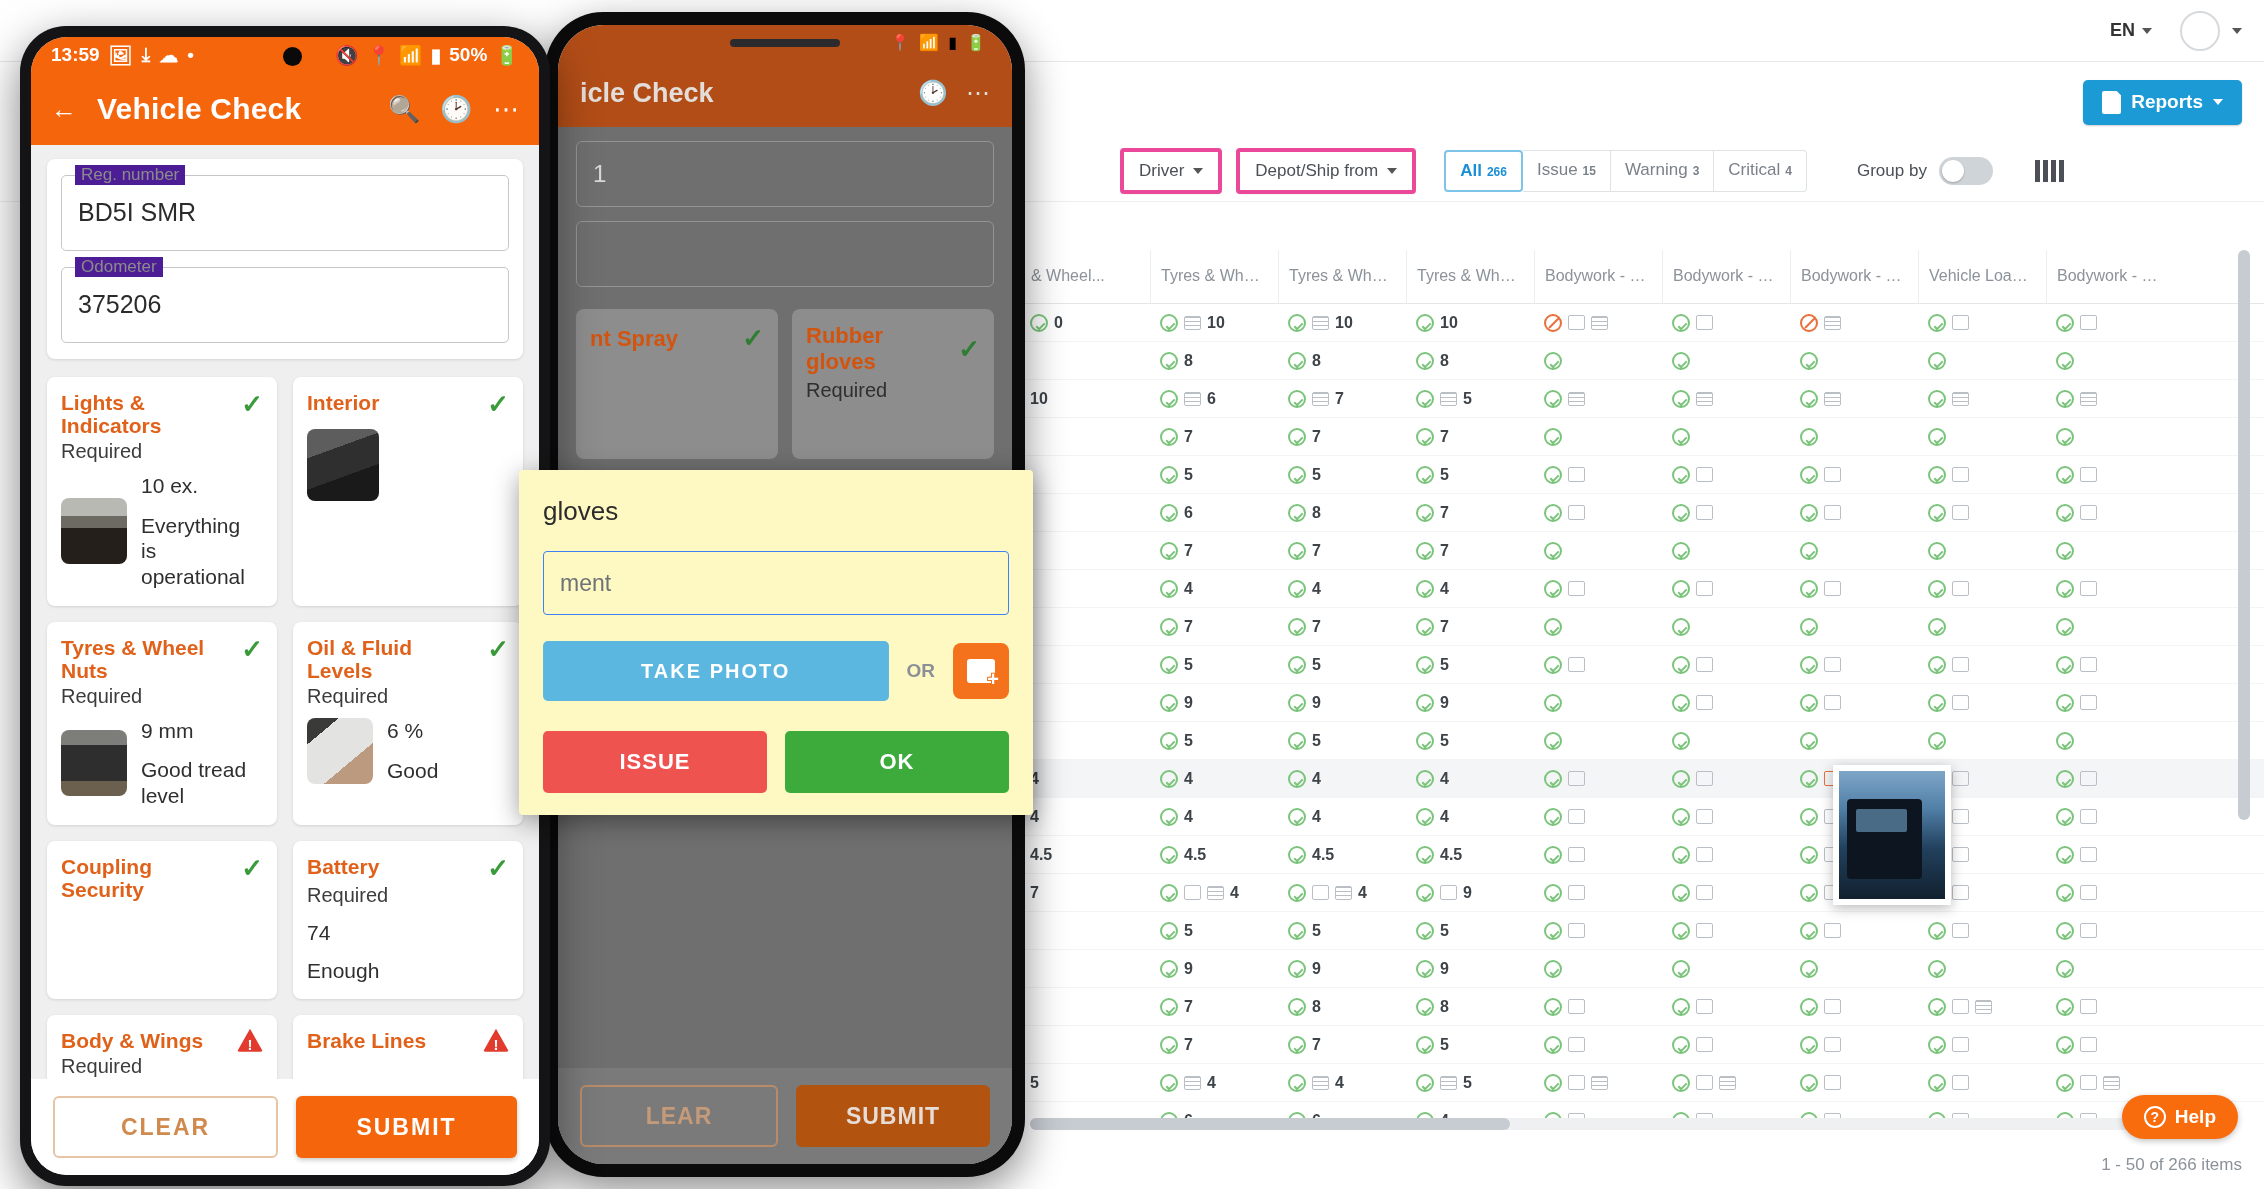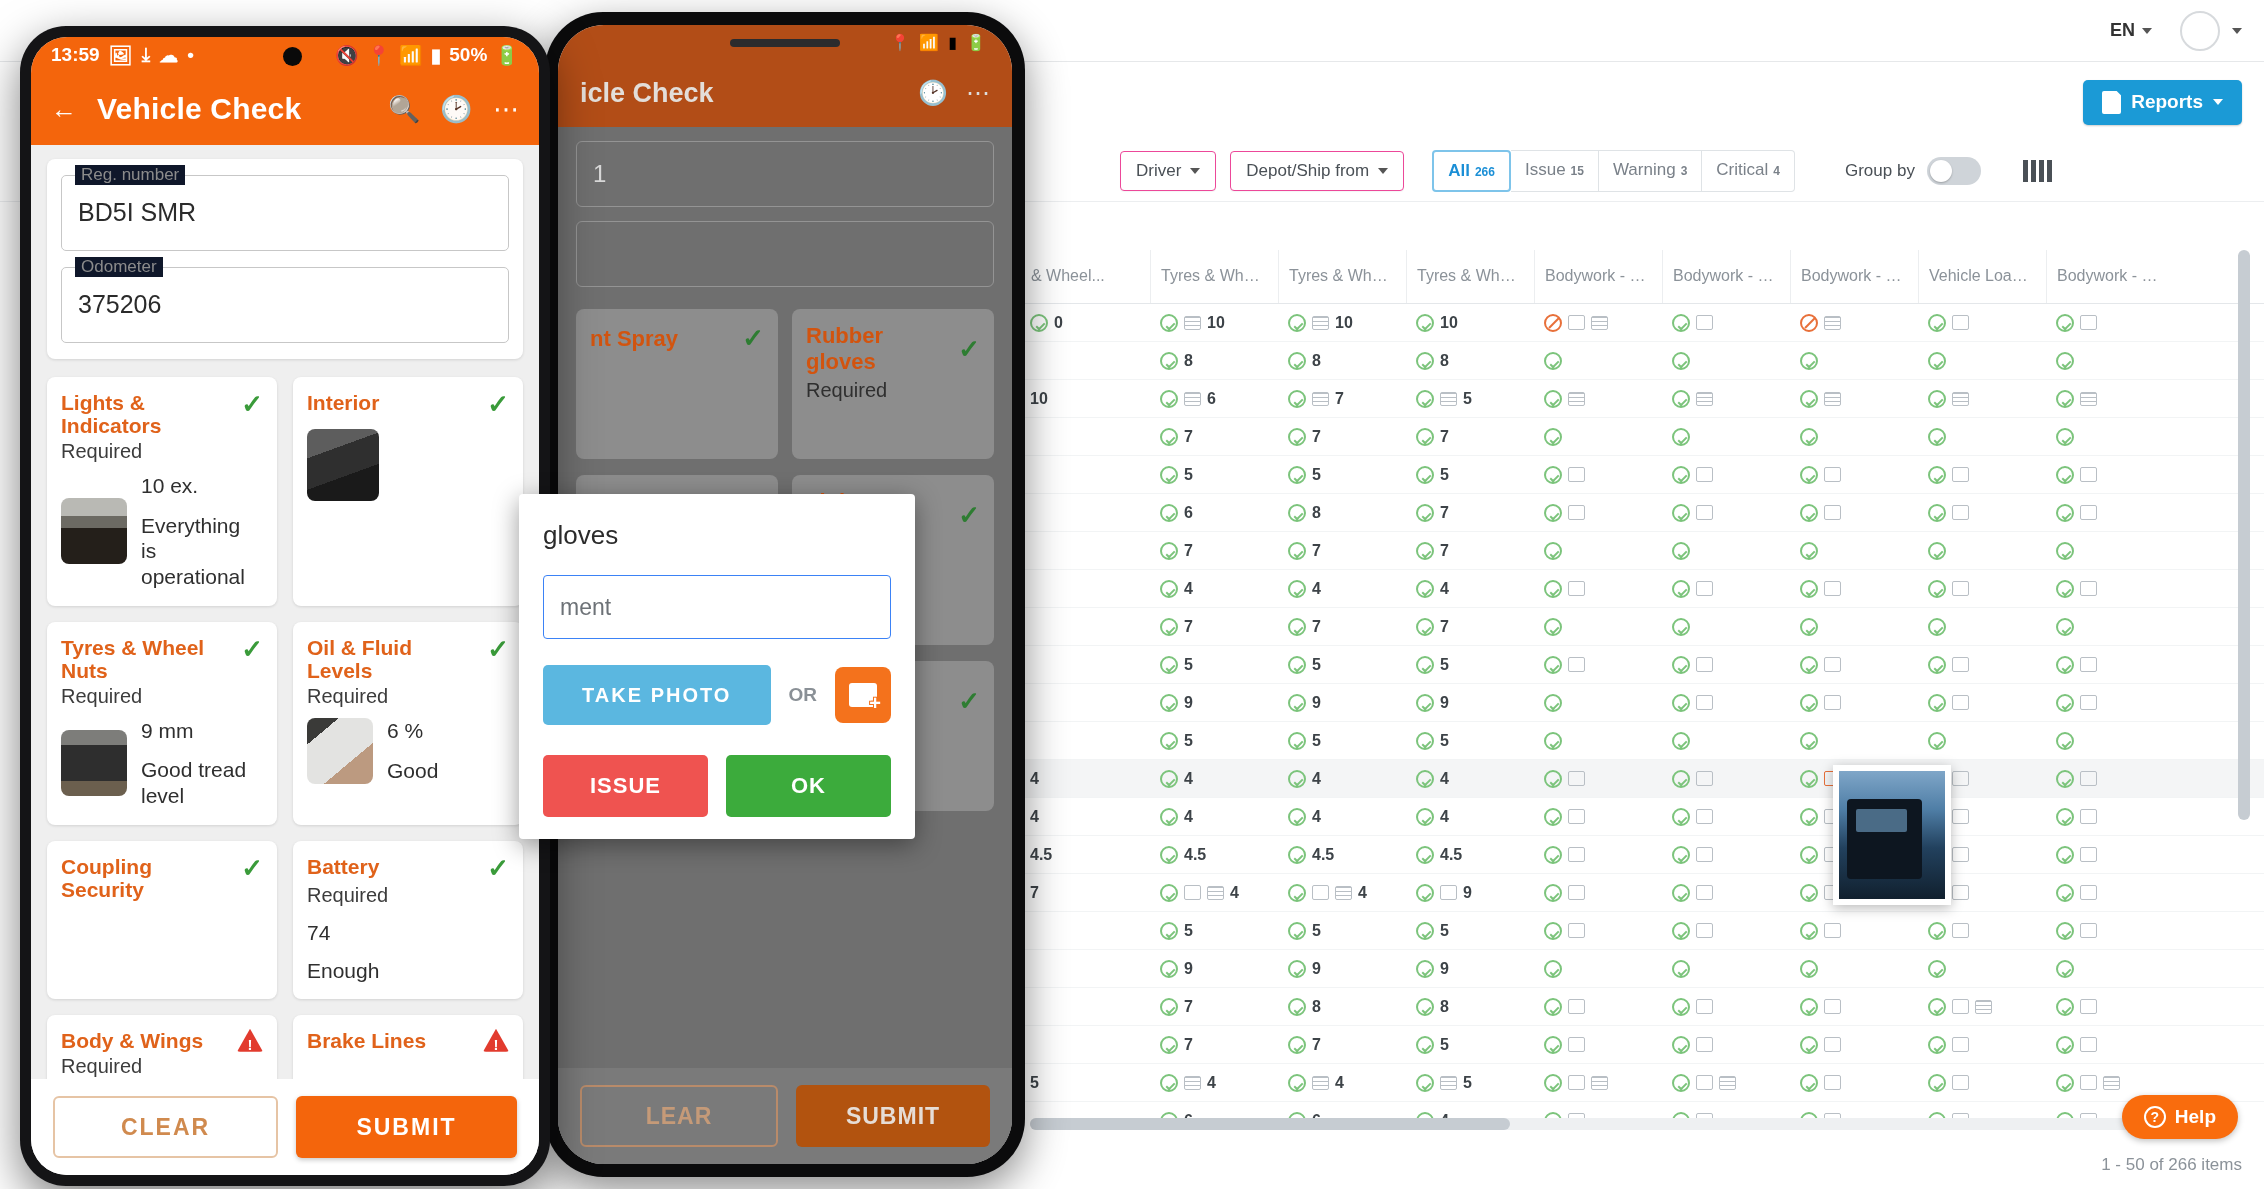--- a/index.html
+++ b/index.html
@@ -61,21 +61,21 @@
   .wa-filters {
     position: absolute; left: 0; top: 140px;
     width: 2264px; height: 62px;
     display: flex; align-items: center; gap: 14px;
     padding-left: 1120px;
     border-bottom: 1px solid #eceef0;
     background: #fff;
   }
   .filter-chip {
     display: flex; align-items: center; gap: 9px;
-    background: #fff; border: 1px solid #ec4899; border-radius: 4px;
+    background: #fff; border: 4px solid #ec4899; border-radius: 4px;
     font-size: 17px; color: #4a5056;
     padding: 9px 15px; white-space: nowrap;
     box-shadow: 0 1px 1px rgba(0,0,0,.04);
   }
   .seg-group { display: flex; margin-left: 14px; }
   .seg {
     font-size: 17px; color: #7a8189; background: #fff;
     border: 1px solid #dfe3e6; border-left: none;
     padding: 9px 14px; white-space: nowrap;
     display: flex; align-items: baseline; gap: 5px;
@@ -193,22 +193,22 @@
      background: linear-gradient(150deg,#6d6d6d,#3b3b3b 55%,#2a2a2a); }
   .p2-bottom { position: absolute; left: 0; right: 0; bottom: 0; height: 96px;
      background: #7a7a7a; display: flex; align-items: center; gap: 18px; padding: 0 22px; }
   .p2-clear { flex:1; height: 62px; border: 2px solid #b98b6a; border-radius: 6px; color:#c59a78;
      display:flex; align-items:center; justify-content:center; font-size: 23px; font-weight:700; letter-spacing:1px;}
   .p2-submit { flex:1; height: 62px; background: #b2530f; border-radius: 6px; color:#e6ddd6;
      display:flex; align-items:center; justify-content:center; font-size: 23px; font-weight:700; letter-spacing:1px;}
 
   
   .p2-modal {
-    position: absolute; left: -26px; top: 482px; width: 396px;
-    background: #ffffff; border-radius: 4px; padding: 26px 24px 22px 24px;
+    position: absolute; left: -26px; top: 458px; width: 514px;
+    background: #fef9c3; border-radius: 4px; padding: 26px 24px 22px 24px;
     box-shadow: 0 6px 26px rgba(0,0,0,.4); z-index: 5;
   }
   .modal-title { font-size: 26px; color: #2b2b2b; }
   .modal-input { margin-top: 24px; height: 64px; border: 1px solid #3b82f6; border-radius: 4px;
      display:flex; align-items:center; padding: 0 16px; font-size: 23px; color: #6d7277; }
   .modal-photorow { margin-top: 26px; display: flex; align-items: center; gap: 18px; }
   .take-photo { flex: 1; background: #5bb7e0; color: #fff; height: 60px; border-radius: 5px;
      display:flex; align-items:center; justify-content:center; font-size: 20px; font-weight:700; letter-spacing:2px; }
   .or-txt { font-size: 19px; color: #8a9096; font-weight: 600; }
   .gallery-btn { width: 56px; height: 56px; background: #f4721c; border-radius: 8px;
@@ -250,21 +250,21 @@
   .ic-btn { font-size: 26px; opacity: .97; }
   .p1-body { position: absolute; left:0; right:0; top: 108px; bottom: 96px; background: #efefef; overflow: hidden; }
   .p1-formcard { background: #fff; border-radius: 8px; margin: 14px 16px; padding: 16px 14px 12px 14px;
      box-shadow: 0 1px 3px rgba(0,0,0,.12); }
   .outlined {
     position: relative; border: 1px solid #c7c7c7; border-radius: 5px;
     height: 76px; margin-bottom: 16px; padding: 22px 16px 0 16px;
   }
   .outlined:last-child { margin-bottom: 4px; }
   .outlined .lg {
-    position: absolute; top: -11px; left: 13px; background: #0f172a; padding: 0 6px;
+    position: absolute; top: -11px; left: 13px; background: #4c1d95; padding: 0 6px;
     font-size: 17px; color: #8b8b8b;
   }
   .outlined .vl { font-size: 25px; color: #2b2b2b; }
   .p1-grid { display: grid; grid-template-columns: 1fr 1fr; gap: 16px; padding: 4px 16px 16px 16px; }
   .p1-card { background: #fff; border-radius: 8px; padding: 14px 14px 16px 14px;
      box-shadow: 0 1px 3px rgba(0,0,0,.12); }
   .p1-cardhead { display:flex; align-items:flex-start; justify-content:space-between; gap: 6px; }
   .p1-cardtitle { font-size: 21px; font-weight: 700; color: #e0621a; line-height: 1.1; }
   .chk { color: #3a9b3a; font-size: 26px; font-weight: 700; line-height: 1; }
   .warn { width: 26px; height: 23px; position: relative; flex: none; }

